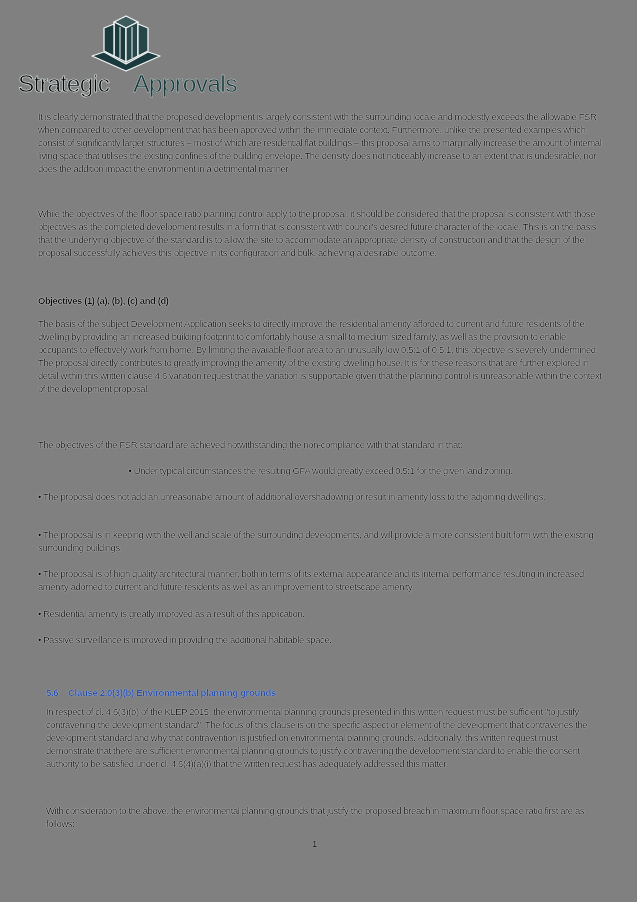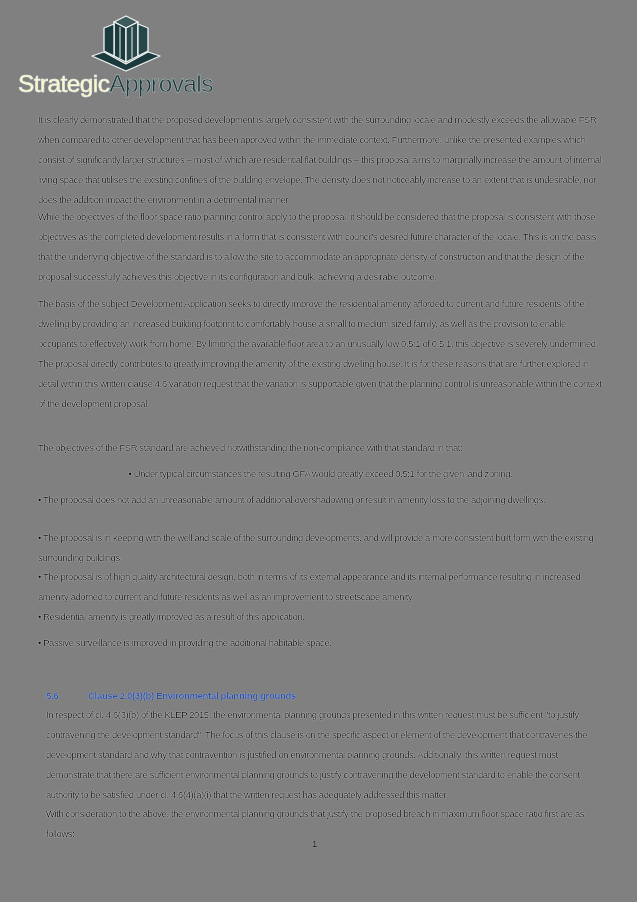--- a/index.html
+++ b/index.html
@@ -13,30 +13,30 @@
     }
     .logo {
       position: absolute; left: 18px; top: 14px; width: 210px; height: 82px;
     }
     .logo-icon { position: absolute; left: 72px; top: 0; width: 72px; height: 58px; }
     .logo-text {
       position: absolute; left: 0; top: 56px;
       font-size: 24.5px; letter-spacing: -0.6px; font-weight: normal;
       white-space: nowrap; line-height: 28px;
     }
-    .logo-text .strategic { color: #fef9c3; -webkit-text-stroke: 0.6px #e6eeee; }
-    .logo-text .approvals { color: #1b3a3d; -webkit-text-stroke: 0.4px #c9d6d6; }
-    .para { position: absolute; width: 565px; font-size: 9.4px; line-height: 20px; letter-spacing: -0.35px; }
+    .logo-text .strategic { color: #000000; -webkit-text-stroke: 0.6px #e6eeee; }
+    .logo-text .approvals { color: #1b3a3d; margin-left: 24px; -webkit-text-stroke: 0.4px #c9d6d6; }
+    .para { position: absolute; width: 565px; font-size: 9.4px; line-height: 13px; letter-spacing: -0.35px; }
     .txt { color: #0a0a0a; text-shadow: 0 0 0.8px #fff, 0 0 0.8px #fff; }
     .heading-bold { font-weight: bold; }
     .section-heading {
       color: #2a4fa8; font-weight: bold; font-size: 9.6px; letter-spacing: -0.35px;
       text-shadow: 0 0 0.7px #fff;
     }
-    .section-heading .num { display: inline-block; width: 42px; }
+    .section-heading .num { display: inline-block; width: 22px; }
     .page-number {
       position: absolute; left: 312px; top: 838px; font-size: 9.5px;
       text-shadow: 0 0 0.8px #fff;
     }
   </style>
 </head>
 <body>
 
 <div class="logo">
   <svg class="logo-icon" viewBox="0 0 72 58">
@@ -58,38 +58,39 @@
 
 <div class="para txt" style="left:38px; top:101px;">
   <p>It is clearly demonstrated that the proposed development is largely consistent with the surrounding locale and modestly exceeds the allowable FSR when compared to other development that has been approved within the immediate context. Furthermore, unlike the presented examples which consist of significantly larger structures – most of which are residential flat buildings – this proposal aims to marginally increase the amount of internal living space that utilises the existing confines of the building envelope. The density does not noticeably increase to an extent that is undesirable, nor does the addition impact the environment in a detrimental manner.</p>
 </div>
 
 <div class="para txt" style="left:38px; top:198px;">
   <p>While the objectives of the floor space ratio planning control apply to the proposal, it should be considered that the proposal is consistent with those objectives as the completed development results in a form that is consistent with council's desired future character of the locale. This is on the basis that the underlying objective of the standard is to allow the site to accommodate an appropriate density of construction and that the design of the proposal successfully achieves this objective in its configuration and bulk, achieving a desirable outcome.</p>
 </div>
 
 <div class="para txt" style="left:38px; top:285px;">
+  <p class="heading-bold">Objectives (1) (a), (b), (c) and (d)</p>
   <p>The basis of the subject Development Application seeks to directly improve the residential amenity afforded to current and future residents of the dwelling by providing an increased building footprint to comfortably house a small to medium sized family, as well as the provision to enable occupants to effectively work from home. By limiting the available floor area to an unusually low 0.5:1 of 0.5:1, this objective is severely undermined. The proposal directly contributes to greatly improving the amenity of the existing dwelling house. It is for these reasons that are further explored in detail within this written clause 4.6 variation request that the variation is supportable given that the planning control is unreasonable within the context of the development proposal.</p>
 </div>
 
 <div class="para txt" style="left:38px; top:429px;">
   <p>The objectives of the FSR standard are achieved notwithstanding the non-compliance with that standard in that:</p>
 </div>
 
 <div class="para txt" style="left:38px; top:455px;text-align:center;">
   <p>• Under typical circumstances the resulting GFA would greatly exceed 0.5:1 for the given land zoning.</p>
 </div>
 <div class="para txt" style="left:38px; top:481px;">
   <p>• The proposal does not add an unreasonable amount of additional overshadowing or result in amenity loss to the adjoining dwellings.</p>
 </div>
 <div class="para txt" style="left:38px; top:519px;">
   <p>• The proposal is in keeping with the well and scale of the surrounding developments, and will provide a more consistent built form with the existing surrounding buildings.</p>
 </div>
 <div class="para txt" style="left:38px; top:558px;">
-  <p>• The proposal is of high quality architectural design, both in terms of its external appearance and its internal performance resulting in increased amenity adorned to current and future residents as well as an improvement to streetscape amenity.</p>
+  <p>• The proposal is of high quality architectural manner, both in terms of its external appearance and its internal performance resulting in increased amenity adorned to current and future residents as well as an improvement to streetscape amenity.</p>
 </div>
 <div class="para txt" style="left:38px; top:598px;">
   <p>• Residential amenity is greatly improved as a result of this application.</p>
 </div>
 <div class="para txt" style="left:38px; top:624px;">
   <p>• Passive surveillance is improved in providing the additional habitable space.</p>
 </div>
 
 <div class="para" style="left:46px; top:676px;">
   <p class="section-heading"><span class="num">5.6</span><span>Clause 2.0(3)(b) Environmental planning grounds</span></p>

